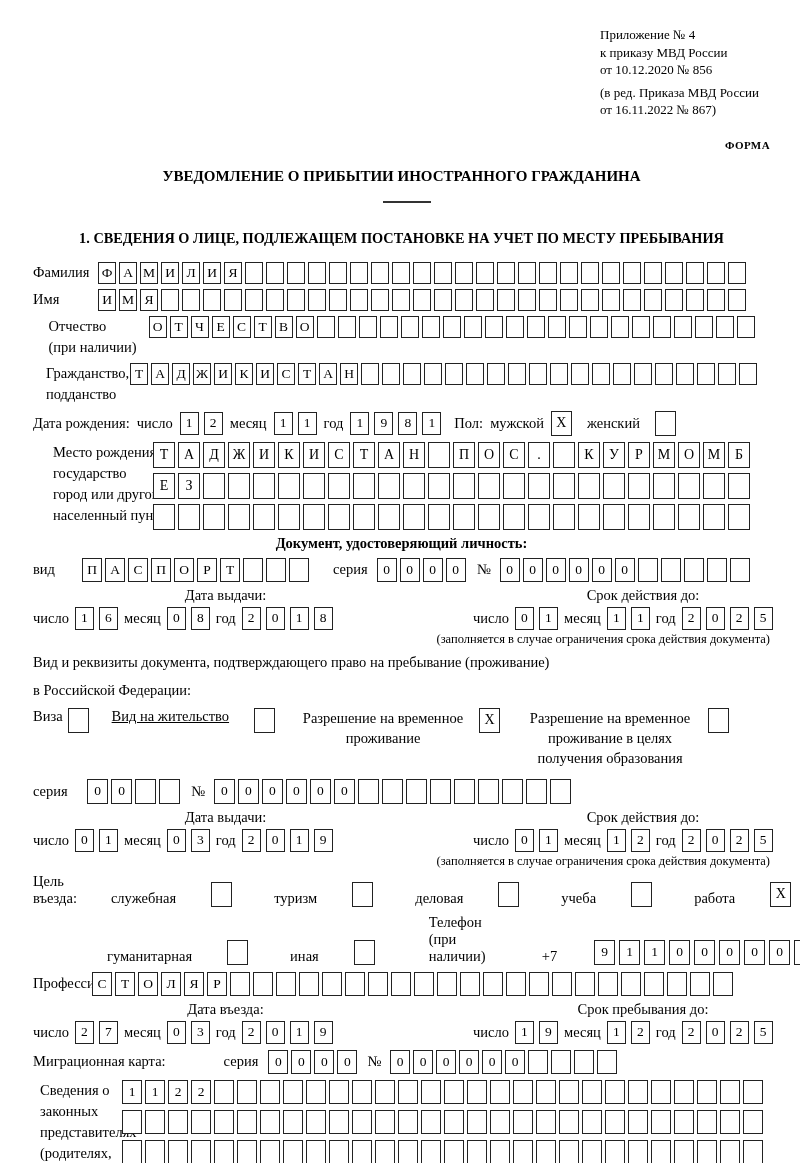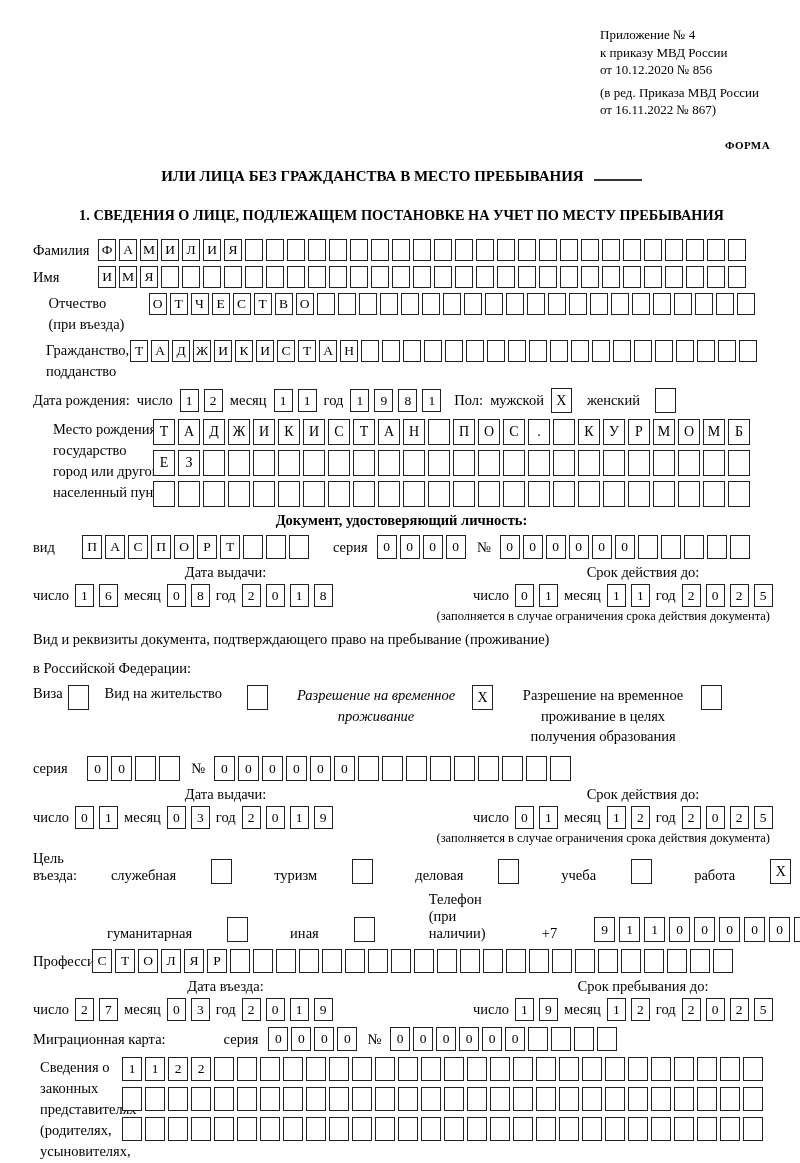--- a/index.html
+++ b/index.html
@@ -43,21 +43,21 @@
   .dategroup{display:flex;flex-direction:column;flex:none;}
   .dategroup.left{width:440px;font-family:Liberation Serif, serif;}
   .dg-title{text-align:center;margin-bottom:3px;width:385px;}
   .dategroup.right .dg-title{width:300px;margin-left:20px;}
   .dg-row{display:flex;align-items:center;gap:6px;}
   .note-right{text-align:right;font-size:12.5px;margin:2px 0 4px 0;}
 
   
   .options-row{display:flex;align-items:flex-start;margin-top:6px;margin-bottom:10px;}
   .opt-label{flex:none;}
-  .opt3-label{width:172px;text-align:center;line-height:1.4;font-style:italic;}
+  .opt3-label{width:172px;text-align:center;line-height:1.4;}
   .opt4-label{width:180px;text-align:center;line-height:1.4;}
 
   .purpose-row{display:flex;align-items:flex-end;margin-bottom:7px;gap:28px;}
   .purpose-row .checkbox{margin-left:7px;margin-right:14px;}
   .purpose2{margin-left:74px;}
   .mt6{margin-top:6px;}
   .reptext{line-height:1.55;}
 </style>
 </head>
 <body>
@@ -68,22 +68,23 @@
     <div>Приложение № 4</div>
     <div>к приказу МВД России</div>
     <div>от 10.12.2020 № 856</div>
     <div class="gap">(в ред. Приказа МВД России</div>
     <div>от 16.11.2022 № 867)</div>
   </div>
 
   <div class="forma">ФОРМА</div>
 
   <div class="title">
+    <div>УВЕДОМЛЕНИЕ О ПРИБЫТИИ ИНОСТРАННОГО ГРАЖДАНИНА</div>
     <div>
-      <span>ИЛИ ЛИЦА БЕЗ ГРАЖДАНСТВА В МЕСТО ПРЕБЫВАНИЯ</span><span class="underline"></span>
+      <span class="underline"></span>
     </div>
   </div>
 
   <div class="section1">1. СВЕДЕНИЯ О ЛИЦЕ, ПОДЛЕЖАЩЕМ ПОСТАНОВКЕ НА УЧЕТ ПО МЕСТУ ПРЕБЫВАНИЯ</div>
 
   <div class="frow">
     <span class="flabel w65">Фамилия</span>
     <span class="cells">
         <span class="cell">Ф</span>
         <span class="cell">А</span>
@@ -152,21 +153,21 @@
         <span class="cell"></span>
         <span class="cell"></span>
         <span class="cell"></span>
         <span class="cell"></span>
       </span>
   </div>
 
   <div class="frow-top">
     <span class="flabel w100 lbl-lines">
       <div>Отчество</div>
-      <div>(при въезда)</div>
+      <div>(при наличии)</div>
     </span>
     <span class="cells">
         <span class="cell">О</span>
         <span class="cell">Т</span>
         <span class="cell">Ч</span>
         <span class="cell">Е</span>
         <span class="cell">С</span>
         <span class="cell">Т</span>
         <span class="cell">В</span>
         <span class="cell">О</span>
@@ -434,21 +435,21 @@
     </div>
   </div>
   <div class="note-right">(заполняется в случае ограничения срока действия документа)</div>
 
   <div class="reptext">Вид и реквизиты документа, подтверждающего право на пребывание (проживание)</div>
   <div class="reptext mt6">в Российской Федерации:</div>
 
   <div class="options-row">
     <span class="opt-label">Виза</span>
     <span class="checkbox" style="margin-left:5px;"></span>
-    <span class="opt-label" style="margin-left:16px;">Вид на жительство</span>
+    <span class="opt-label" style="margin-left:23px;text-decoration:underline;">Вид на жительство</span>
     <span class="checkbox" style="margin-left:25px;"></span>
     <span class="opt-label opt3-label" style="margin-left:22px;">Разрешение на временное проживание</span>
     <span class="checkbox" style="margin-left:10px;">X</span>
     <span class="opt-label opt4-label" style="margin-left:20px;">Разрешение на временное проживание в целях получения образования</span>
     <span class="checkbox" style="margin-left:8px;"></span>
   </div>
 
   <div class="frow">
     <span style="width:54px;" class="flabel">серия</span>
     <span class="cells xl">

